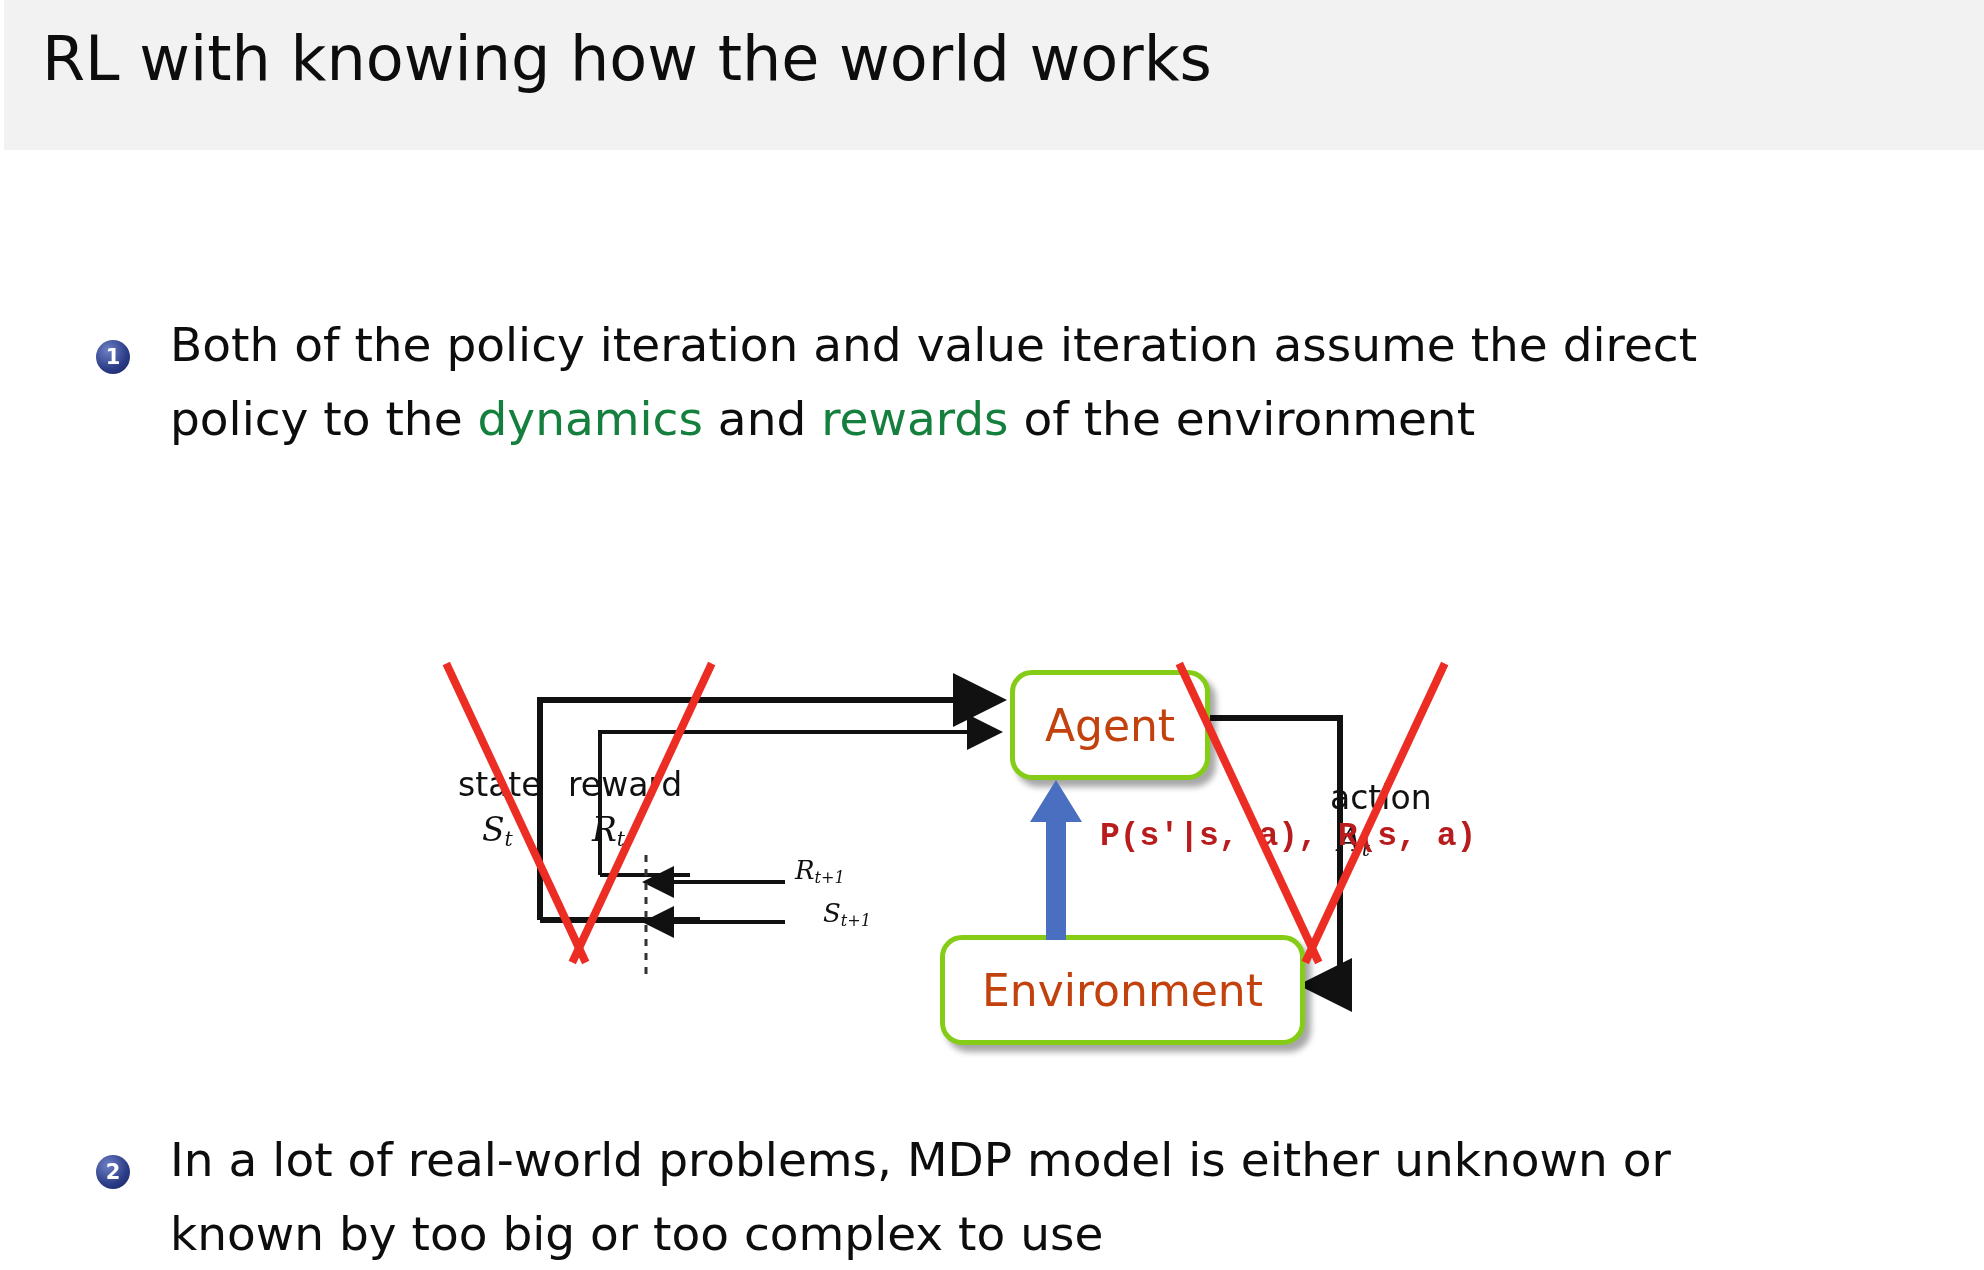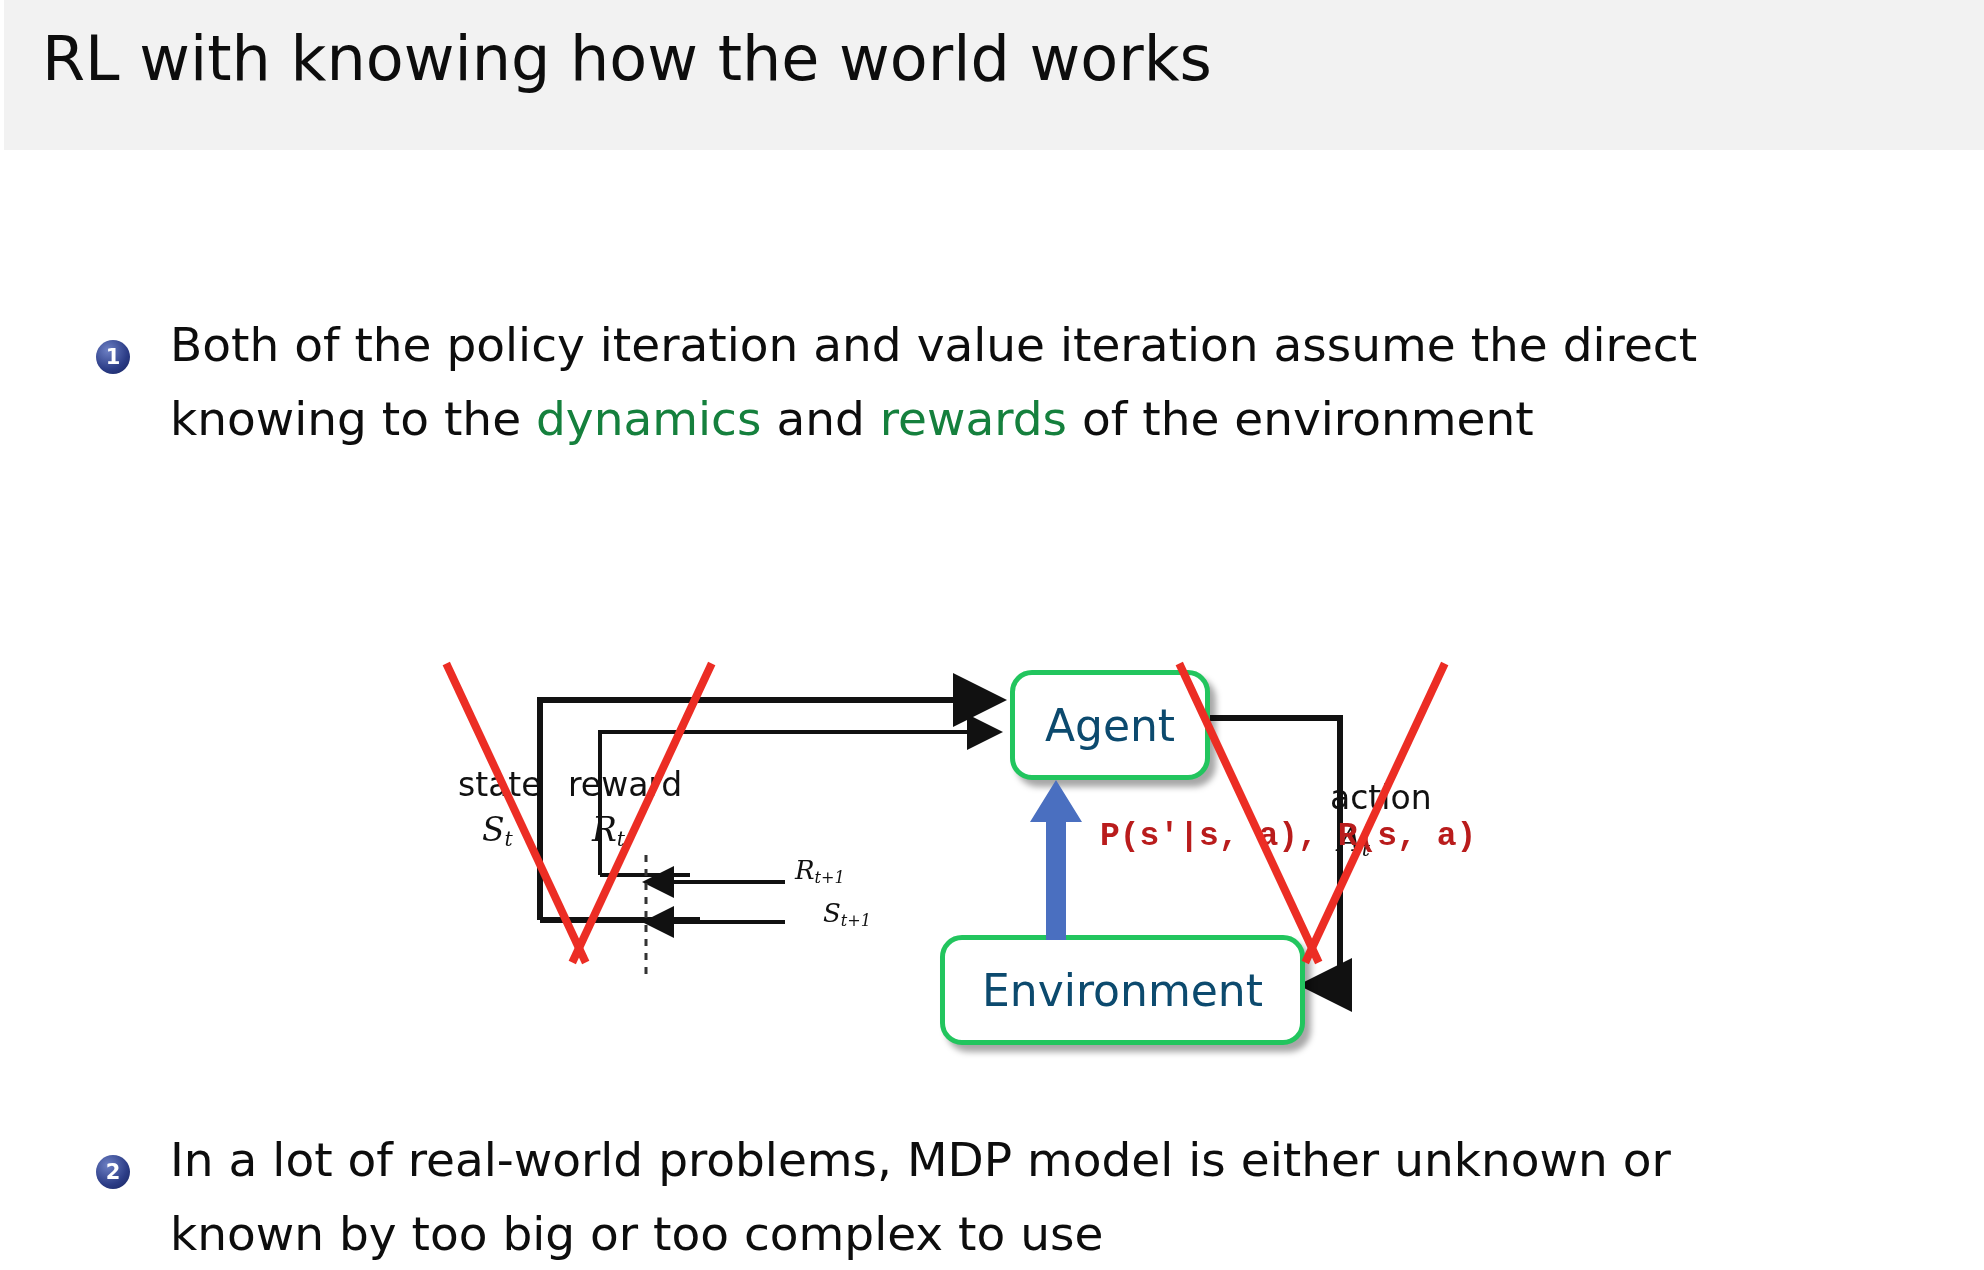--- a/index.html
+++ b/index.html
@@ -82,28 +82,28 @@
   .diagram {
     position: absolute;
     left: 540px;
     top: 520px;
     width: 1060px;
     height: 400px;
   }
   .dbox {
     position: absolute;
     background: #ffffff;
-    border: 5px solid #22c55e;
+    border: 5px solid #84cc16;
     border-radius: 22px;
     box-shadow: 6px 7px 6px rgba(0,0,0,0.35);
     display: flex;
     align-items: center;
     justify-content: center;
     font-size: 44px;
-    color: #0c4a6e;
+    color: #c2410c;
     font-family: "DejaVu Sans", sans-serif;
   }
   #agent-box {
     left: 470px;
     top: 0px;
     width: 190px;
     height: 100px;
   }
   #environment-box {
     left: 400px;
@@ -164,21 +164,21 @@
   <div class="title-bar">
     <div class="slide-title">RL with knowing how the world works</div>
   </div>
 
   <div class="bullets">
 
     <div class="bullet-row" style="left:0;top:0;">
       <div class="bnum" style="left:96px; top:190px;">1</div>
       <div class="btext" style="left:170px; top:158px; width:1790px;">
         <span>Both of the policy iteration and value iteration assume the direct</span><br>
-        <span>knowing to the </span><span class="hl">dynamics</span><span> and </span><span class="hl">rewards</span><span> of the environment</span>
+        <span>policy to the </span><span class="hl">dynamics</span><span> and </span><span class="hl">rewards</span><span> of the environment</span>
       </div>
     </div>
 
     <div class="diagram">
 
       <svg class="wires" viewBox="0 0 1060 400">
         <defs>
           <marker id="ah" markerWidth="9" markerHeight="9" refX="7" refY="4.5" orient="auto">
             <polygon points="0,0 9,4.5 0,9" fill="#111111"></polygon>
           </marker>

